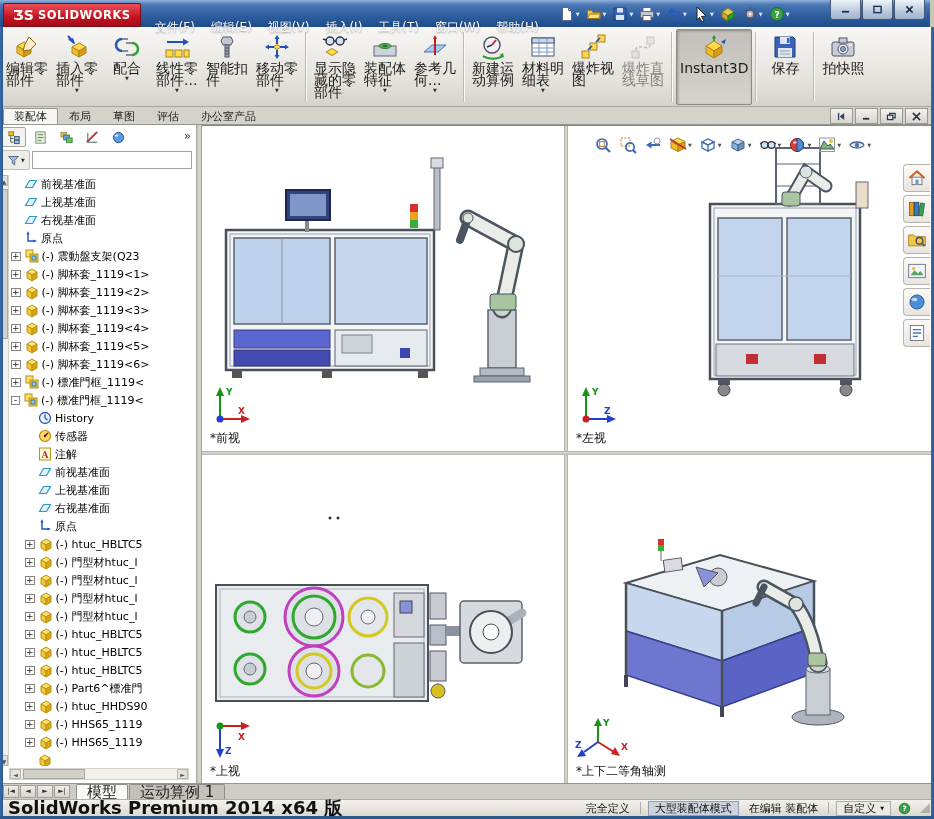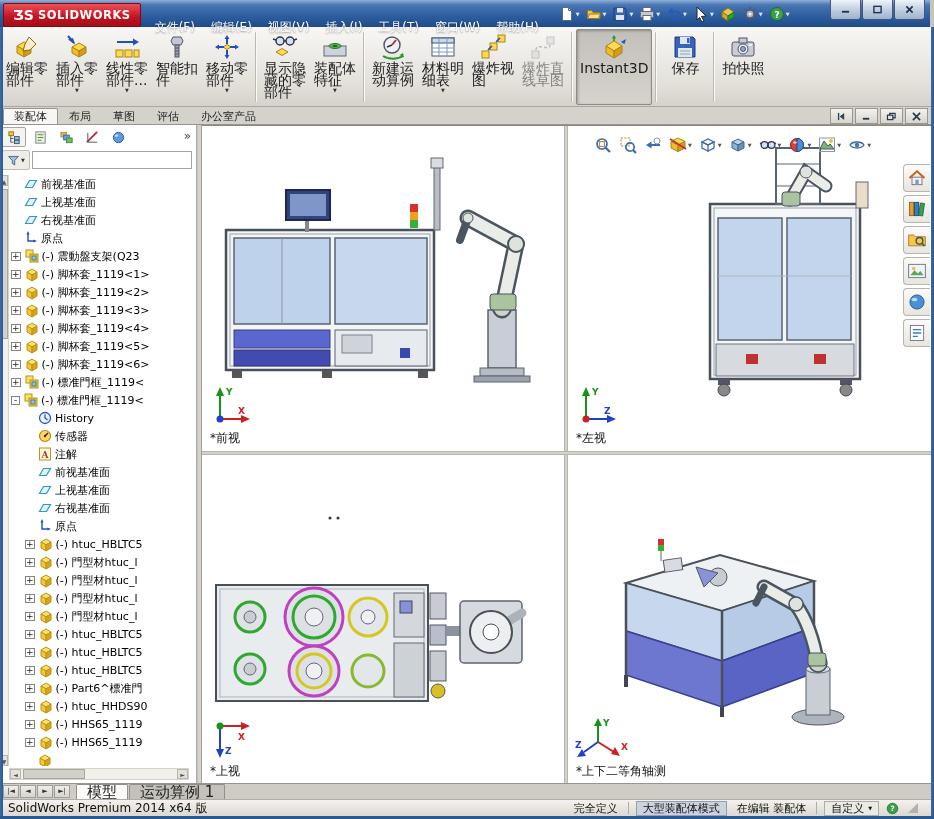--- a/index.html
+++ b/index.html
@@ -115,22 +115,22 @@
   .tabnav{display:flex;align-items:center;margin:0 2px 1px 3px;}
   .nav-btn{font-size:7px;line-height:11px;height:11px;min-width:12px;padding:0 1px;text-align:center;color:#333;
     background:linear-gradient(#f0eee9,#d8d5cf);border:1px solid #a09d96;margin-right:1px;}
   .dtabs{display:flex;align-items:flex-end;margin-left:3px;}
   .dtab{font-size:15px;line-height:14px;padding:0 10px;background:#c4c1ba;border:1px solid #928f88;border-bottom:none;
     border-radius:2px 2px 0 0;margin-right:1px;color:#222;}
   .dtab.active{background:#fbfaf8;}
   .statusbar{position:absolute;top:799px;left:0;right:0;height:17px;box-sizing:border-box;
     background:linear-gradient(180deg,#f4f2ee,#dcd8d0);border-top:1px solid #b0ada6;
     display:flex;align-items:center;font-size:11px;color:#111;z-index:20;}
-  .sb-product{margin-left:8px;font-size:12px;}
-  .sb-right{margin-left:auto;display:flex;align-items:center;gap:7px;padding-right:16px;text-align:center;}
+  .sb-product{margin-left:8px;font-size:18px;font-weight:bold;}
+  .sb-right{margin-left:auto;display:flex;align-items:center;gap:7px;padding-right:4px;text-align:center;}
   .sb-sep{width:1px;height:12px;background:#b0ada6;}
   .sb-item{padding:0 3px;}
   .sb-pressed{background:#ccd3df;border:1px solid #93a0b4;height:13px;line-height:13px;padding:0 6px;}
   .sb-custom{border:1px solid #b0ada6;background:#eceae4;padding:0 6px;display:flex;gap:4px;align-items:center;height:13px;line-height:13px;}
   .sb-custom .caret{font-size:5px;}
   .sb-help svg{width:13px;height:13px;display:block;}
   .sb-grip{width:0;height:0;border-left:10px solid transparent;border-bottom:10px solid #b4b1aa;margin-left:2px;}
   
   .winborder-l,.winborder-r{position:absolute;top:27px;bottom:0;width:3px;background:linear-gradient(90deg,#3b6cab,#2a588f);z-index:25;}
   .winborder-l{left:0;} .winborder-r{right:0;}
@@ -293,20 +293,31 @@
             <path d="M22 13v6l-7 4v-6z" fill="#d89a18" stroke="#a8861a"></path>
             <path d="M4 2l6 7" stroke="#2050c0" stroke-width="2"></path>
             <path d="M11 10.5L9 4l-5 1.5z" fill="#2050c0"></path>
           </svg>
         </span>
         <span class="tb-label">插入零
 部件</span>
         <span class="tb-caret">▼</span>
       </div>
 
+      <div class="tb-item has-caret">
+        <span class="tb-glyph">
+          <svg viewBox="0 0 26 26">
+            <path d="M8 5a6 6 0 0 0 0 12" fill="none" stroke="#2858b8" stroke-width="2.5"></path>
+            <path d="M18 9a6 6 0 1 1 0 12" fill="none" stroke="#38a038" stroke-width="2.5"></path>
+            <path d="M8 5h6M8 17h6M18 9h-6M18 21h-6" stroke="#889" stroke-width="2"></path>
+          </svg>
+        </span>
+        <span class="tb-label">配合</span>
+        <span class="tb-caret">▼</span>
+      </div>
 
       <div class="tb-item has-caret">
         <span class="tb-glyph">
           <svg viewBox="0 0 26 26">
             <rect x="2" y="16" width="7" height="7" fill="#ffd94a" stroke="#a8861a"></rect>
             <rect x="11" y="16" width="7" height="7" fill="#ffd94a" stroke="#a8861a"></rect>
             <rect x="20" y="16" width="5" height="7" fill="#ffd94a" stroke="#a8861a"></rect>
             <path d="M3 8h16" stroke="#2050c0" stroke-width="2"></path>
             <path d="M25 8l-6-3.5v7z" fill="#2050c0"></path>
           </svg>
@@ -369,20 +380,32 @@
             <rect x="2" y="12" width="22" height="10" fill="#cdd3dc" stroke="#667"></rect>
             <ellipse cx="13" cy="12" rx="6" ry="2.5" fill="#58b058" stroke="#2a7a2a"></ellipse>
             <ellipse cx="13" cy="12" rx="2.5" ry="1" fill="#2a5a2a"></ellipse>
           </svg>
         </span>
         <span class="tb-label">装配体
 特征</span>
         <span class="tb-caret">▼</span>
       </div>
 
+      <div class="tb-item has-caret">
+        <span class="tb-glyph">
+          <svg viewBox="0 0 26 26">
+            <path d="M2 18l8-7h14l-8 7z" fill="#a6c8ec" stroke="#4878b0"></path>
+            <path d="M13 4v17" stroke="#c02020" stroke-width="2"></path>
+            <path d="M13 1l-2 4h4z" fill="#c02020"></path>
+          </svg>
+        </span>
+        <span class="tb-label">参考几
+何...</span>
+        <span class="tb-caret">▼</span>
+      </div>
 
       <div class="tb-item sep">
         
         
         
       </div>
 
       <div class="tb-item">
         <span class="tb-glyph">
           <svg viewBox="0 0 26 26">

